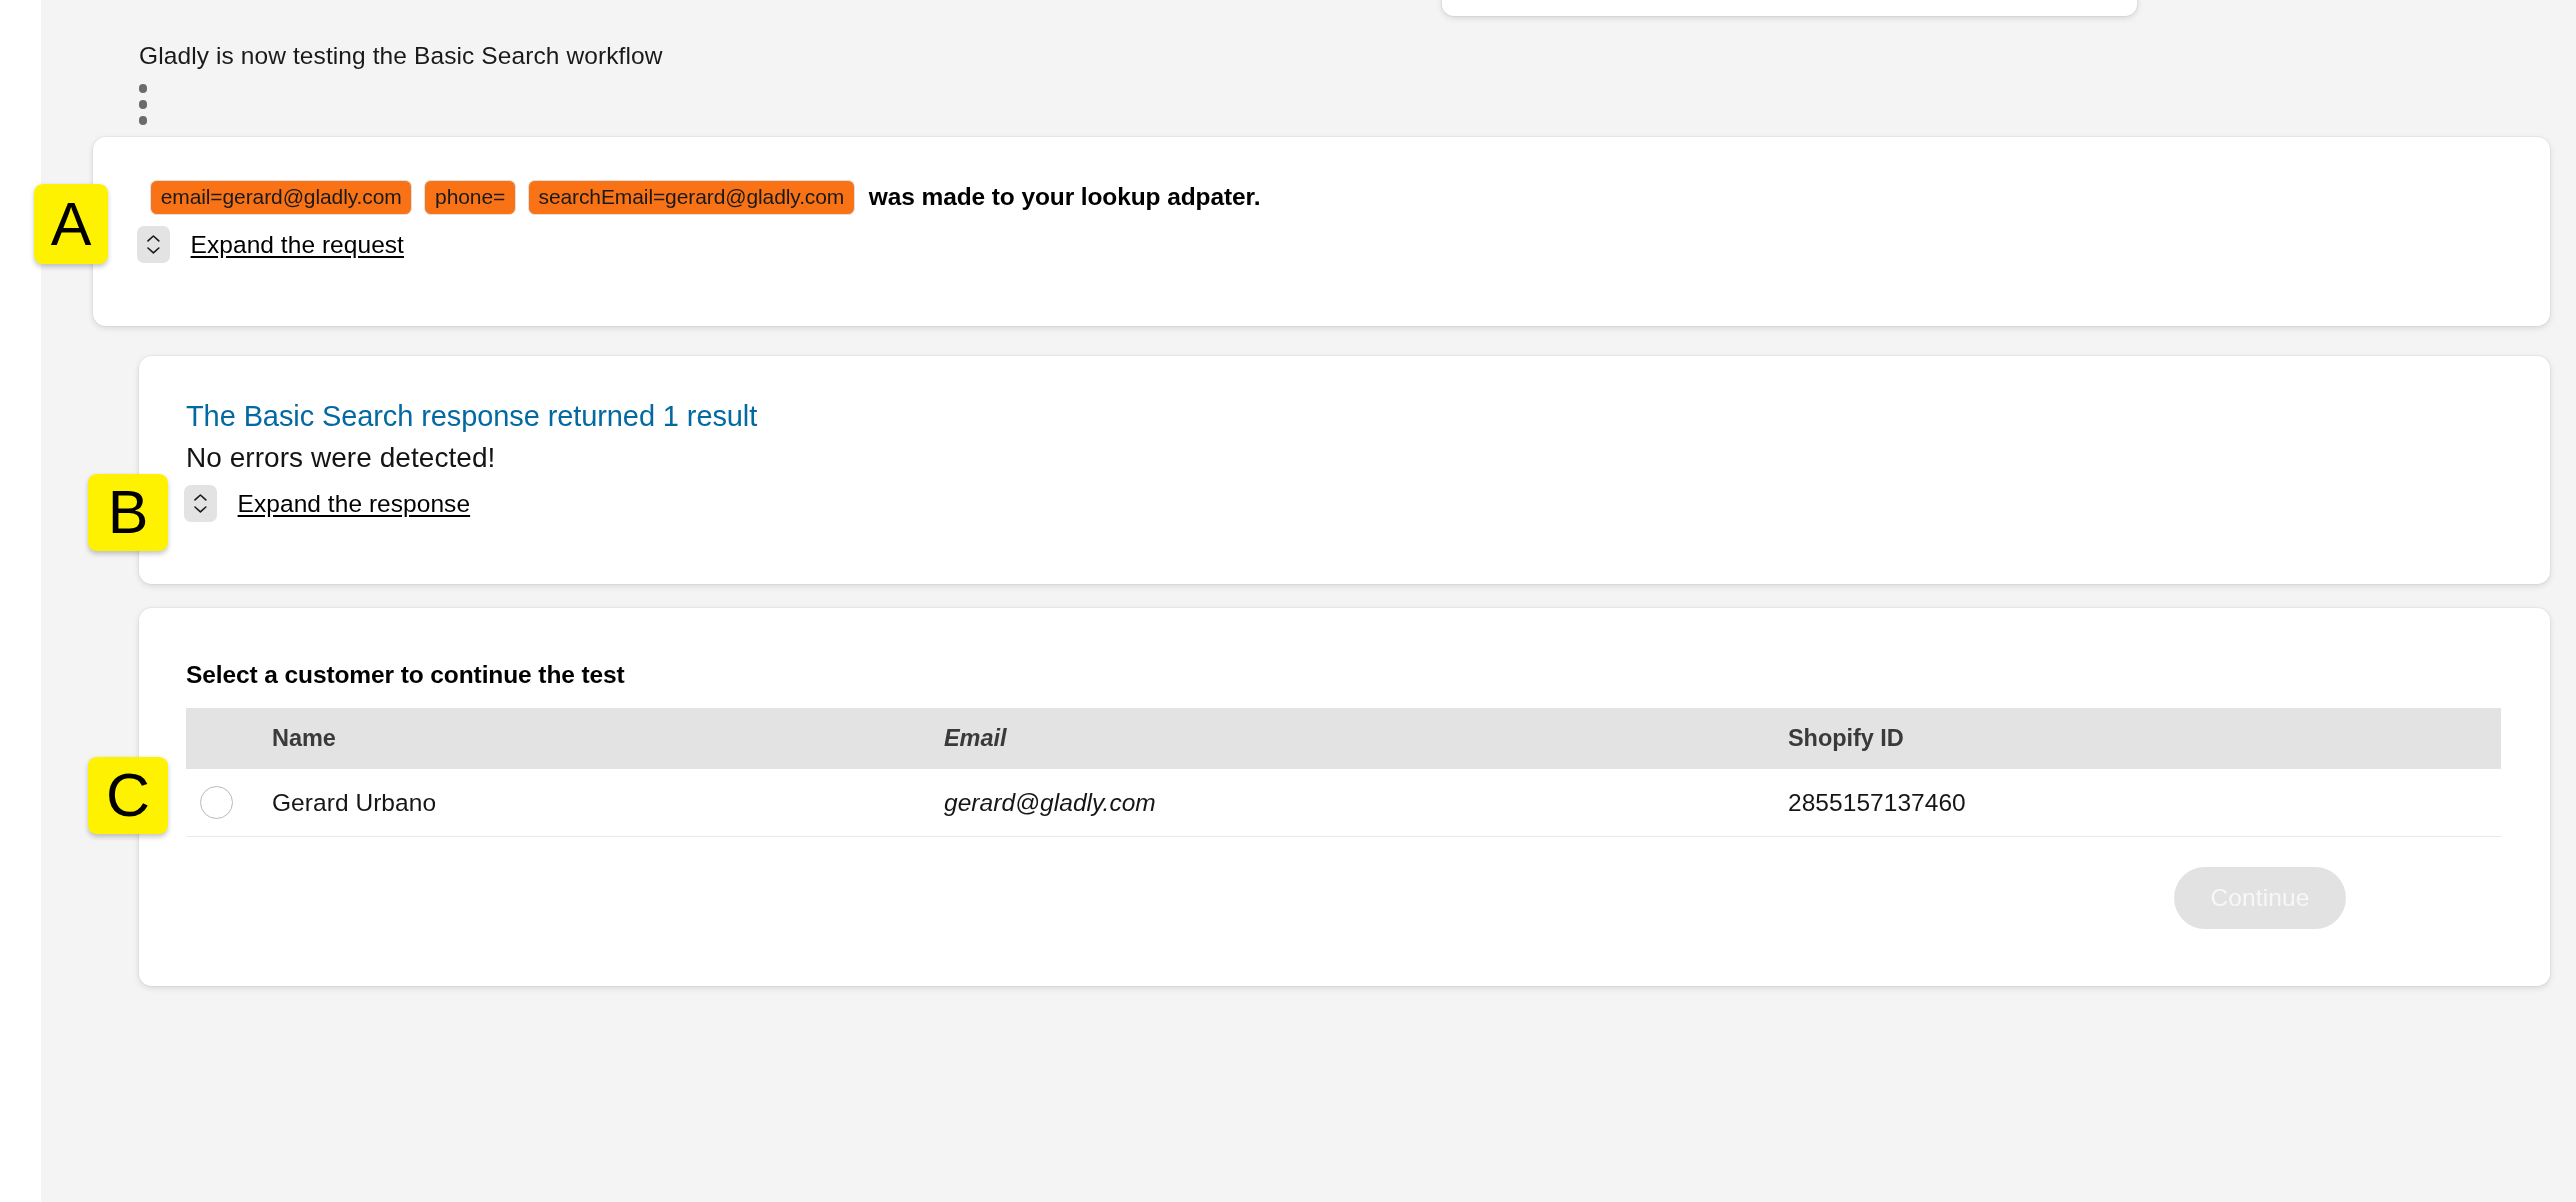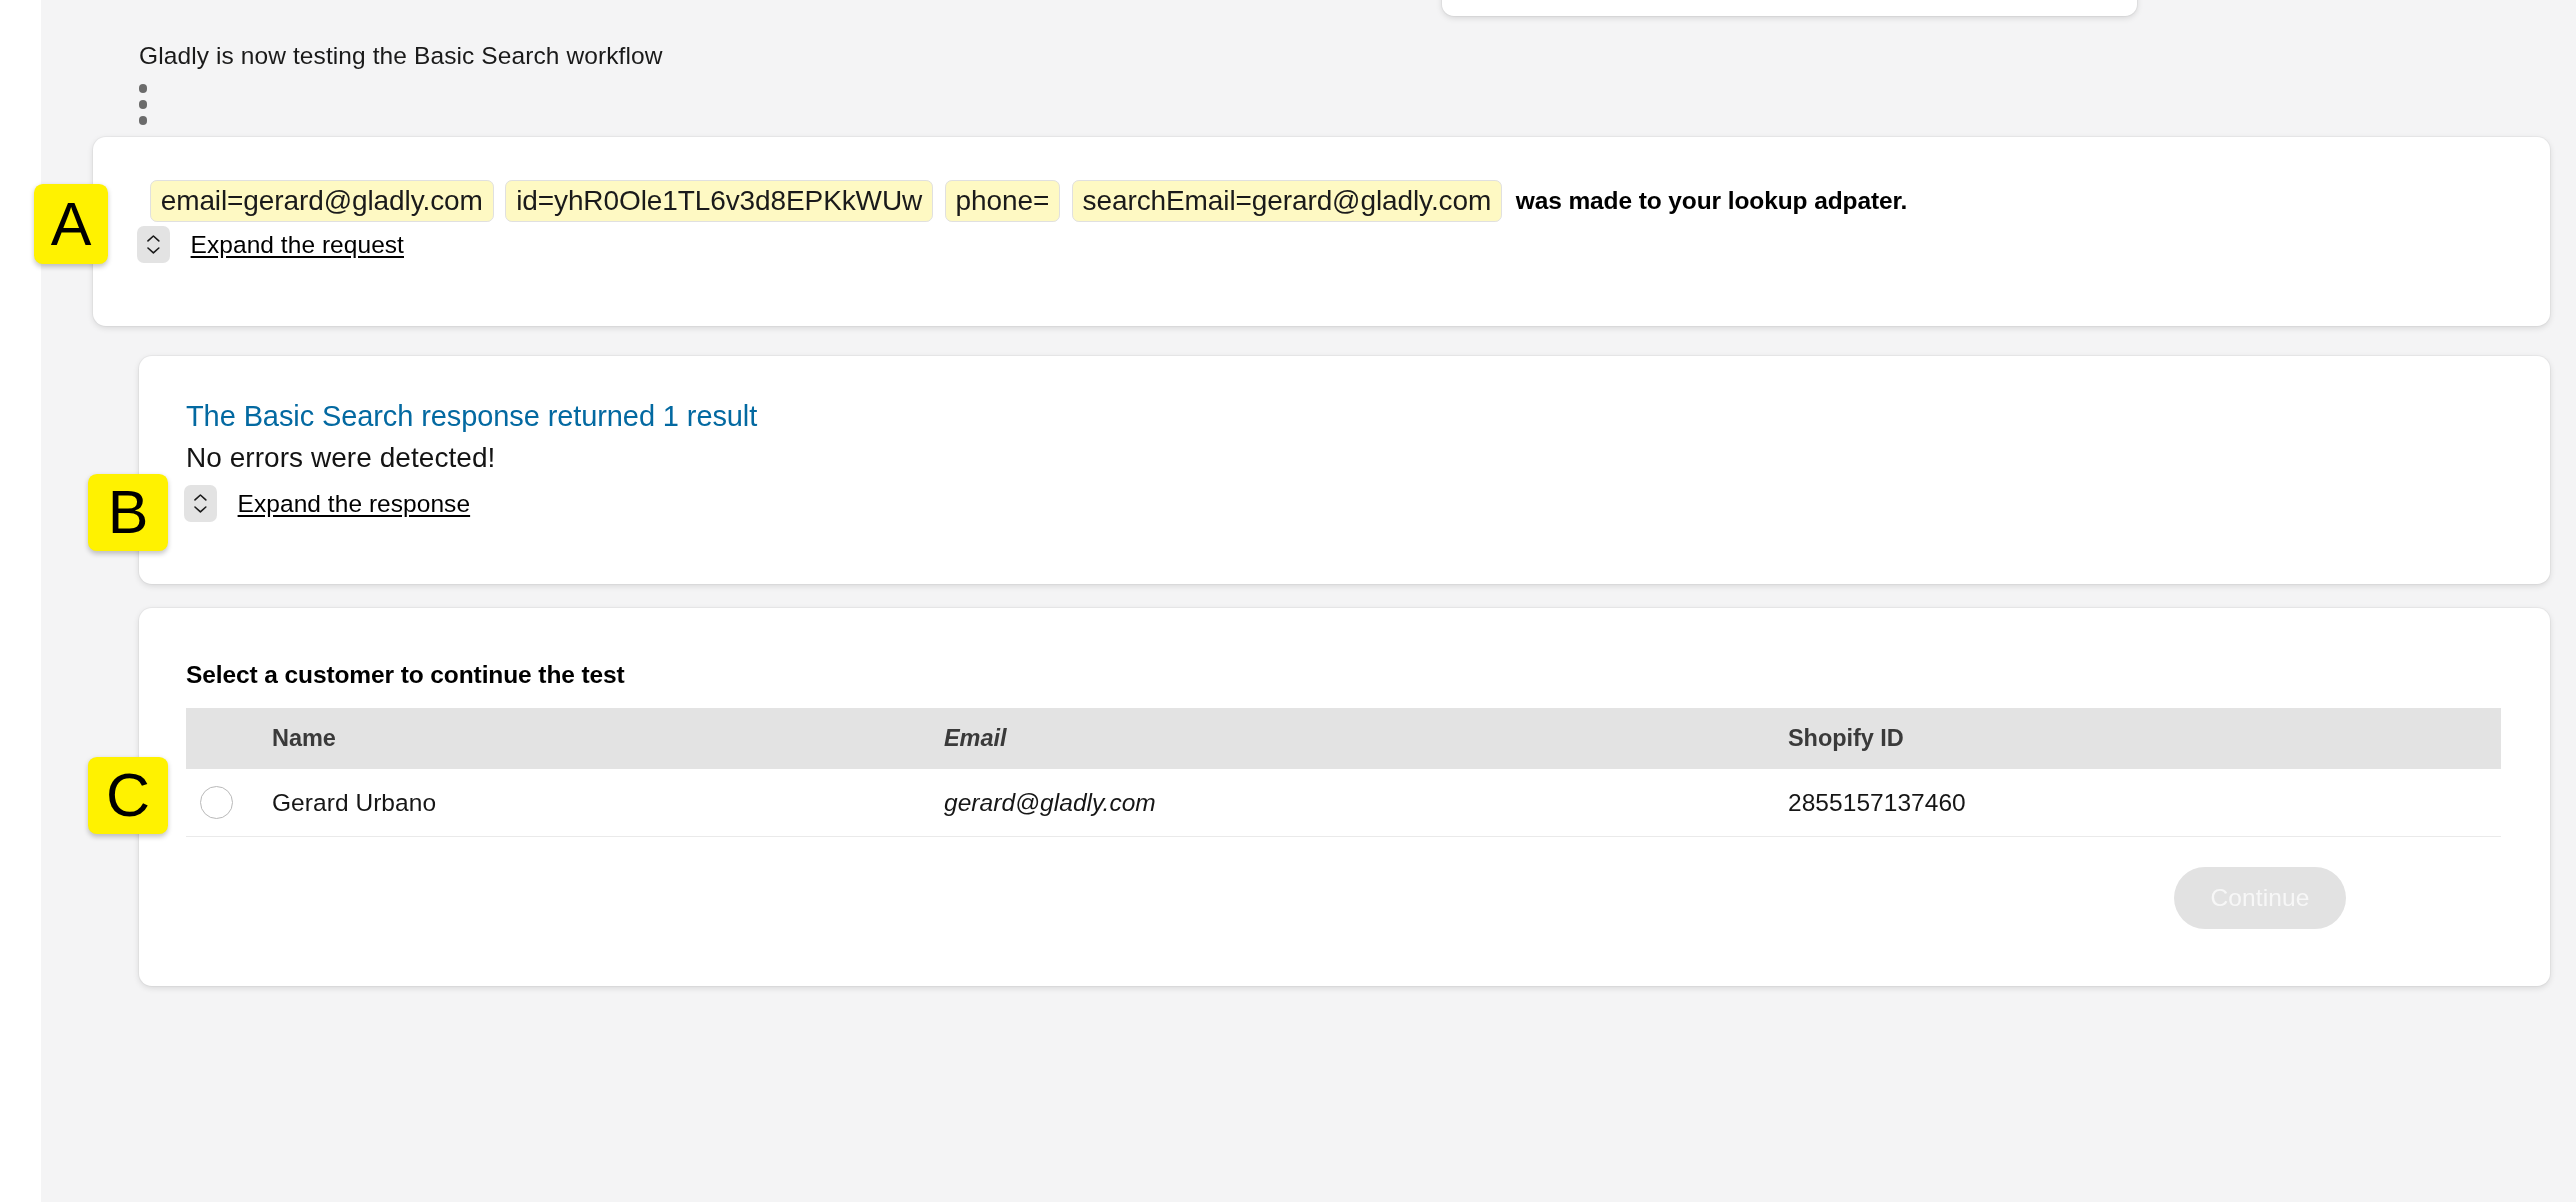--- a/index.html
+++ b/index.html
@@ -113,26 +113,26 @@
     white-space: nowrap;
   }
   .req-strong {
     font-size: 24.5px;
     font-weight: bold;
     color: #000000;
     letter-spacing: -0.1px;
   }
   .chip {
     display: inline-block;
-    background: #fef9c3;
+    background: #f97316;
     border: 1px solid #e0e0e0;
     border-radius: 6.9px;
     padding: 4.9px 9.8px 5.9px 9.8px;
     margin: 0 5.9px;
-    font-size: 28px;
+    font-size: 21px;
     color: #1a1a1a;
     line-height: 1.05;
     letter-spacing: -0.1px;
   }
   .req-tail {
     font-size: 24.5px;
     font-weight: bold;
     color: #000000;
     margin-left: 7.8px;
     letter-spacing: -0.1px;
@@ -282,21 +282,20 @@
 <div class="kebab">
   <i></i>
   <i></i>
   <i></i>
 </div>
 
 <div class="card" id="card-a"></div>
 
 <div class="req-line">
   <span class="chip">email=gerard@gladly.com</span>
-  <span class="chip">id=yhR0Ole1TL6v3d8EPKkWUw</span>
   <span class="chip">phone=</span>
   <span class="chip">searchEmail=gerard@gladly.com</span>
   <span class="req-tail">was made to your lookup adpater.</span>
 </div>
 
 <div class="expander" id="expander-a">
   <button class="stepper-btn">
     <span class="chev">
       <svg width="12.8" height="6.9" viewBox="0 0 13 7">
           <path d="M1 6 L6.5 1 L12 6" fill="none" stroke="#1a1a1a" stroke-width="1.6" stroke-linecap="round" stroke-linejoin="round"></path>

